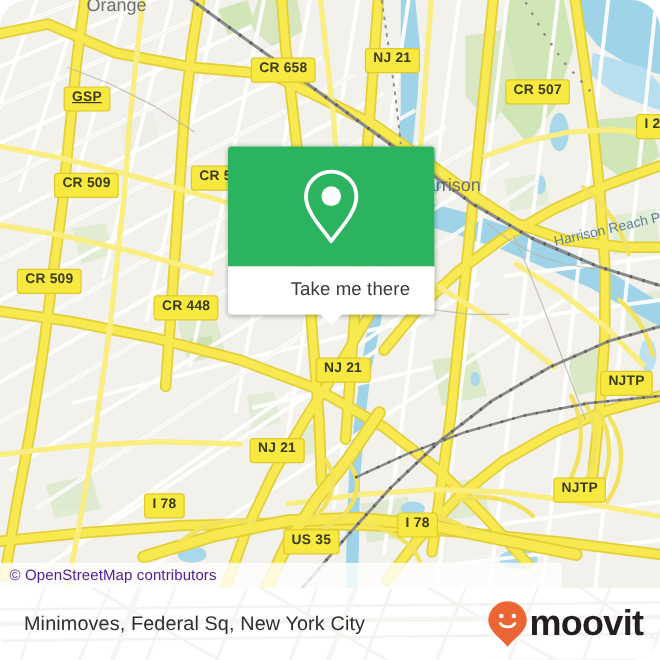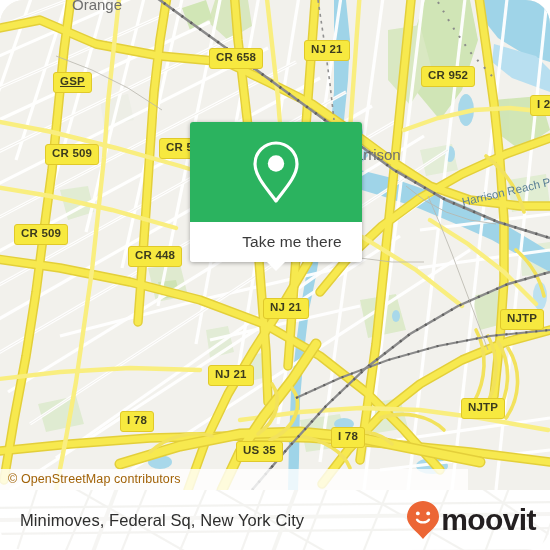--- a/index.html
+++ b/index.html
@@ -27,21 +27,21 @@
   }
   #map svg { position: absolute; left: 0; top: 0; }
 
   .osm-credit {
     position: absolute;
     left: 0; bottom: 0;
     width: 468px;
     padding: 3px 6px 4px 8px;
     background: rgba(255,255,255,0.80);
     font-size: 12.5px;
-    color: #a16207;
+    color: #4c1d95;
     letter-spacing: 0.1px;
     font-family: "Liberation Sans", sans-serif;
   }
 
   
   .shield {
     position: absolute;
     background: #f7e93f;
     border: 1.6px solid #e0c92a;
     border-radius: 3px;
@@ -350,21 +350,21 @@
       </g>
     </svg>
 
     <div class="place-label" style="left:72px; top:-4px;">Orange</div>
     <div class="place-label" style="left:344px; top:146px;">Harrison</div>
 
     <div class="river-label" style="left:462px; top:196px; transform: rotate(-13deg);">Harrison Reach Passaic</div>
 
     <div class="shield" style="left:181px; top:48px;margin-left:28px;">CR 658</div>
     <div class="shield" style="left:304px; top:40px;">NJ 21</div>
-    <div class="shield" style="left:421px; top:66px;">CR 952</div>
+    <div class="shield" style="left:421px; top:66px;">CR 507</div>
     <div class="shield" style="left:53px;  top:72px;text-decoration:underline;">GSP</div>
     <div class="shield" style="left:530px; top:95px;">I 2</div>
     <div class="shield" style="left:45px;  top:144px;">CR 509</div>
     <div class="shield" style="left:159px; top:138px;">CR 5</div>
     <div class="shield" style="left:14px;  top:224px;">CR 509</div>
     <div class="shield" style="left:128px; top:246px;">CR 448</div>
     <div class="shield" style="left:263px; top:298px;">NJ 21</div>
     <div class="shield" style="left:500px; top:309px;">NJTP</div>
     <div class="shield" style="left:208px; top:365px;">NJ 21</div>
     <div class="shield" style="left:461px; top:398px;">NJTP</div>

